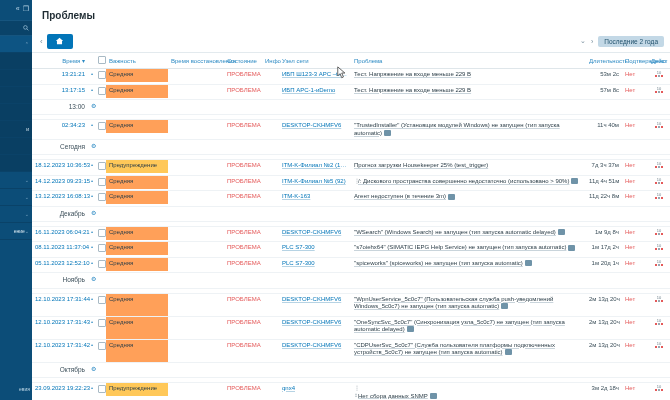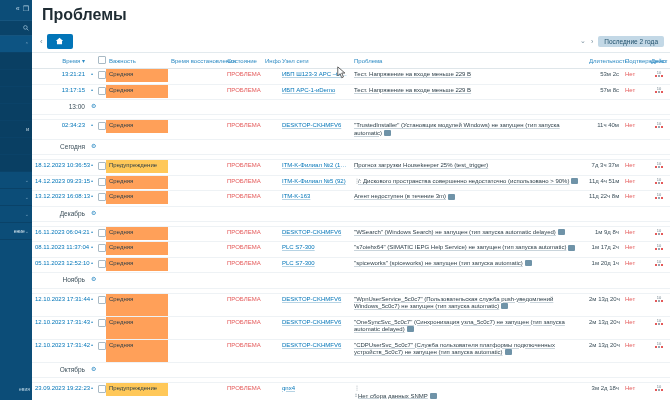--- a/index.html
+++ b/index.html
@@ -31,21 +31,21 @@
   .sb-row.dark{background:#093f63;}
   .sb-row.sel{background:#0d5483;}
   .sb-row .chev{font-size:5px;color:#7fa9c6;}
   .sb-row .lbl{font-size:5px;color:#dbe9f2;overflow:hidden;white-space:nowrap;
     text-overflow:clip;max-width:24px;text-align:right;}
   .sb-bottom{position:absolute;bottom:8px;right:2px;font-size:5px;color:#bcd6e6;}
 
   
   .main{flex:1;display:flex;flex-direction:column;background:#fff;min-width:0;}
   .page-head{height:30px;display:flex;align-items:center;padding:0 8px 0 10px;background:#fff;}
-  .page-title{font-size:16px;font-weight:bold;color:#1f2c33;}
+  .page-title{font-size:10px;font-weight:bold;color:#1f2c33;}
 
   .toolbar{
     height:22px;display:flex;align-items:center;padding:0 6px 0 8px;
     background:#fff;position:relative;
   }
   .tb-left{display:flex;align-items:center;gap:4px;}
   .tb-arrow{color:#768d9c;font-size:8px;}
   .tb-tab{
     width:26px;height:15px;background:#0275b8;border-radius:2px;
     display:flex;align-items:center;justify-content:center;color:#fff;font-size:8px;

